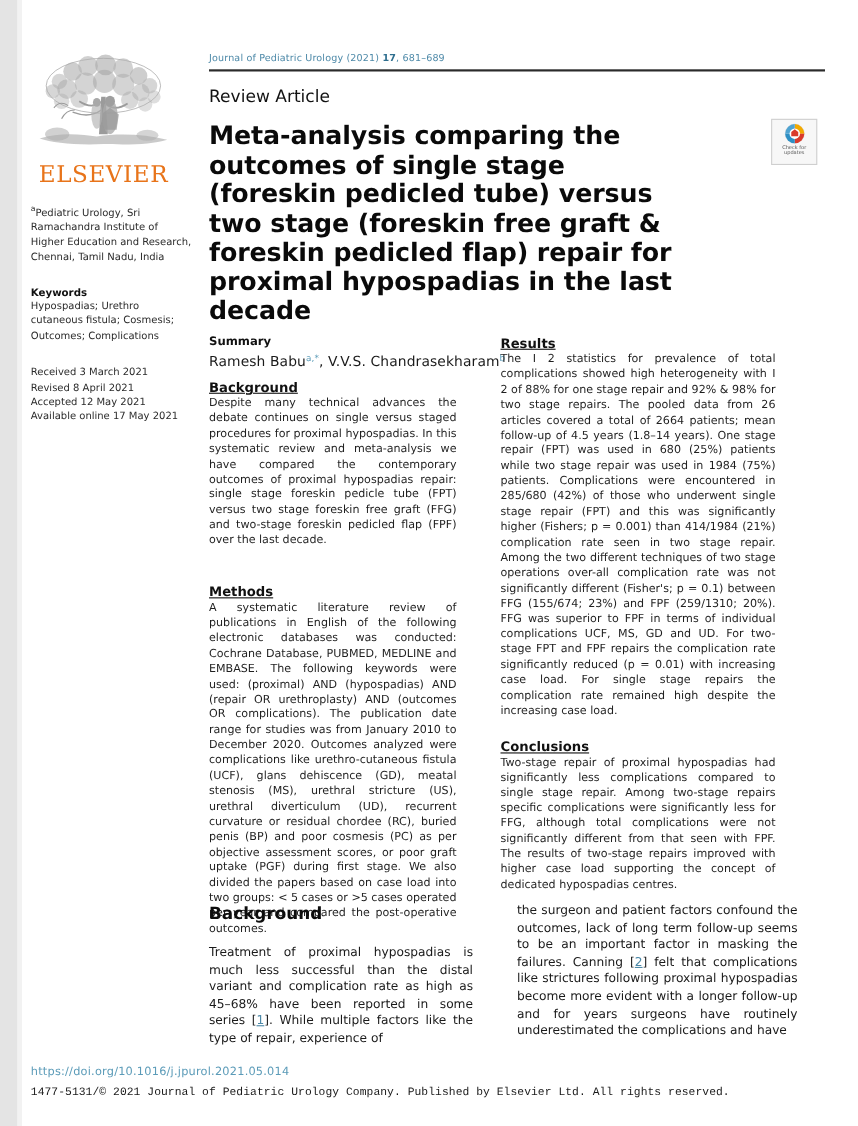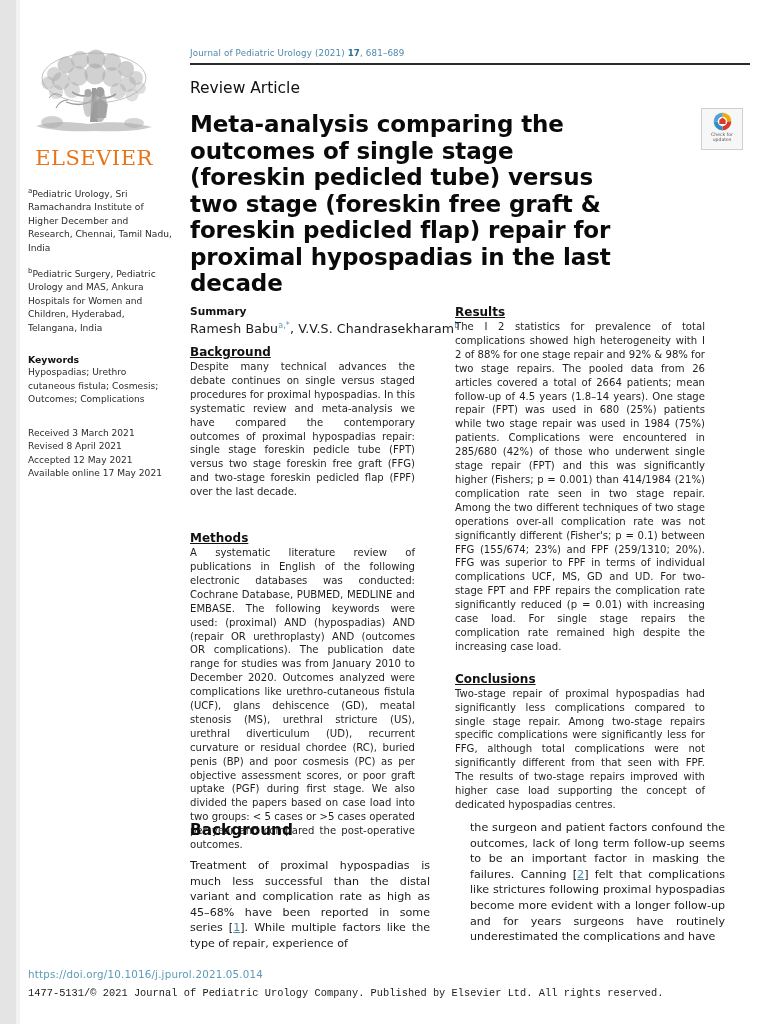--- a/index.html
+++ b/index.html
@@ -305,23 +305,22 @@
           <ellipse cx="60" cy="56" rx="5" ry="13" fill="#a5a5a5" opacity="0.65"></ellipse>
           <ellipse cx="60" cy="45" rx="3.5" ry="4" fill="#999999"></ellipse>
           <path d="M8 78 C26 72 46 74 60 76 C80 73 104 74 124 79 C110 83 92 84 66 83 C40 84 20 82 8 78 Z" fill="#a6a6a6" opacity="0.7"></path>
           <ellipse cx="24" cy="74" rx="11" ry="6" fill="#9d9d9d" opacity="0.55"></ellipse>
           <ellipse cx="106" cy="75" rx="10" ry="5" fill="#9d9d9d" opacity="0.5"></ellipse>
         </g>
       </svg>
       <div class="logo-word">ELSEVIER</div>
     </div>
 
-    <div class="affil"><span class="sup">a</span><span>Pediatric Urology, Sri Ramachandra Institute of Higher December and Research, Chennai, Tamil Nadu, India</span></div>
-
-    <div class="affil second"><span class="sup">b</span><span>Pediatric Surgery, Pediatric Urology and MAS, Ankura Hospitals for Women and Children, Hyderabad, Telangana, India</span></div>
+    <div class="affil"><span class="sup">a</span><span>Pediatric Urology, Sri Ramachandra Institute of Higher Education and Research, Chennai, Tamil Nadu, India</span></div>
+
 
 
     <div class="kw-block">
       <div class="kw-head">Keywords</div>
       <div class="kw-body">Hypospadias; Urethro cutaneous fistula; Cosmesis; Outcomes; Complications</div>
     </div>
 
     <div class="dates">
       <div>Received 3 March 2021</div>
       <div>Revised 8 April 2021</div>

